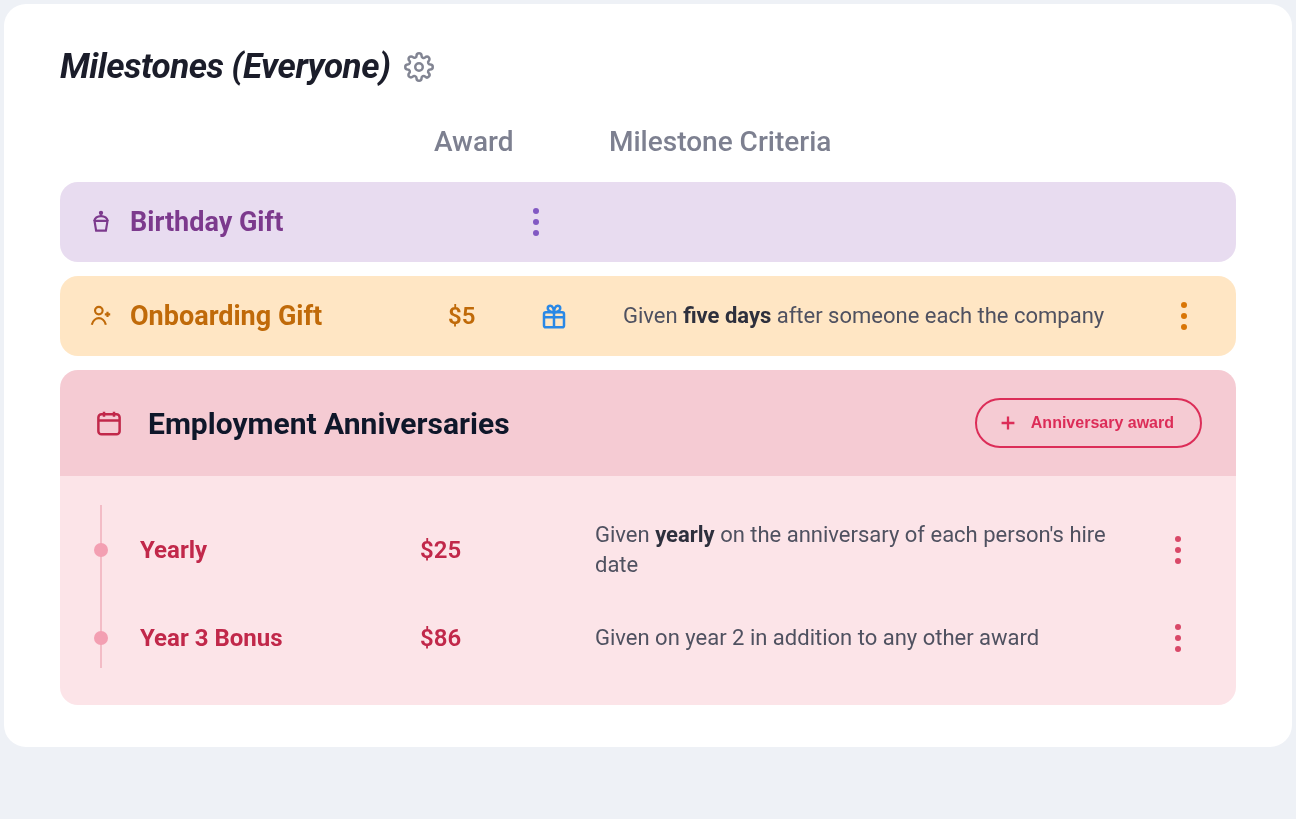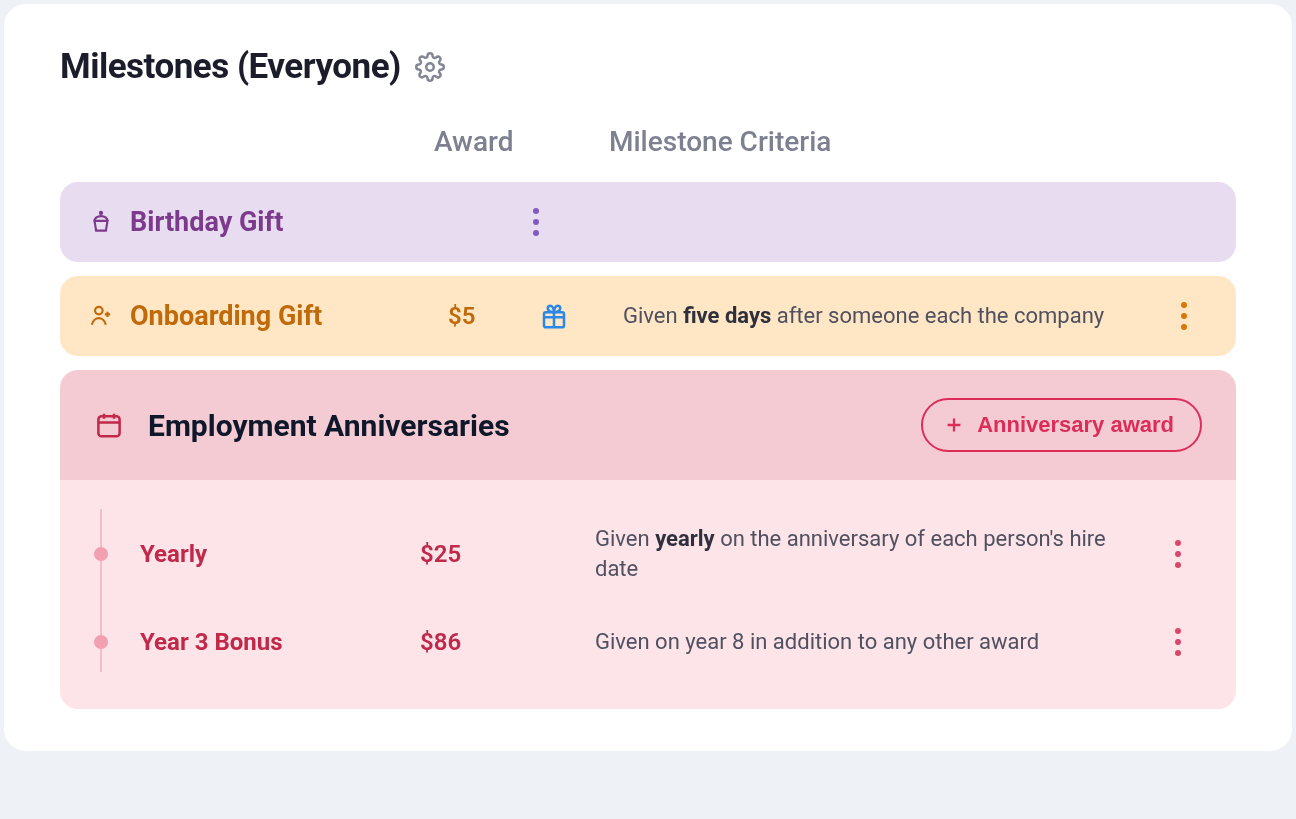--- a/index.html
+++ b/index.html
@@ -14,20 +14,21 @@
     background: #fff;
     border-radius: 22px;
     padding: 42px 56px;
     width: 100%;
   }
   .page-header {
     display: flex;
     align-items: center;
     gap: 14px;
     margin-bottom: 38px;
+    font-style: italic;
   }
   .page-title {
     font-size: 35px;
     font-weight: 700;
     color: #1b1d2a;
     letter-spacing: -0.5px;
   }
   .gear {
     width: 30px; height: 30px;
     stroke: #828593;
@@ -132,21 +133,21 @@
     font-weight: 700;
     color: #0f172a;
   }
   .anniv-btn {
     display: flex;
     align-items: center;
     gap: 12px;
     background: transparent;
     border: 2px solid #dc2d58;
     color: #dc2d58;
-    font-size: 22px;
+    font-size: 16px;
     font-weight: 700;
     padding: 12px 26px 12px 20px;
     border-radius: 999px;
     cursor: pointer;
   }
   .anniv-btn svg { width: 22px; height: 22px; stroke: #dc2d58; stroke-width: 2.5; fill: none; }
 
   .anniv-body {
     background: #fce4e8;
     padding: 22px 34px 30px 34px;
@@ -292,21 +293,21 @@
           </div>
         </div>
 
         <div class="anniv-row">
           <div class="timeline-col">
             <span class="dot"></span>
             <span class="row-name-text red-text">Year 3 Bonus</span>
           </div>
           <div class="award red-text">$86</div>
           <div class="criteria">
-            <span>Given on year 8 in addition to any other award</span><b></b><span></span>
+            <span>Given on year 2 in addition to any other award</span><b></b><span></span>
           </div>
           <div class="kebab red">
             <span></span>
               <span></span>
               <span></span>
           </div>
         </div>
 
       </div>
     </div>

